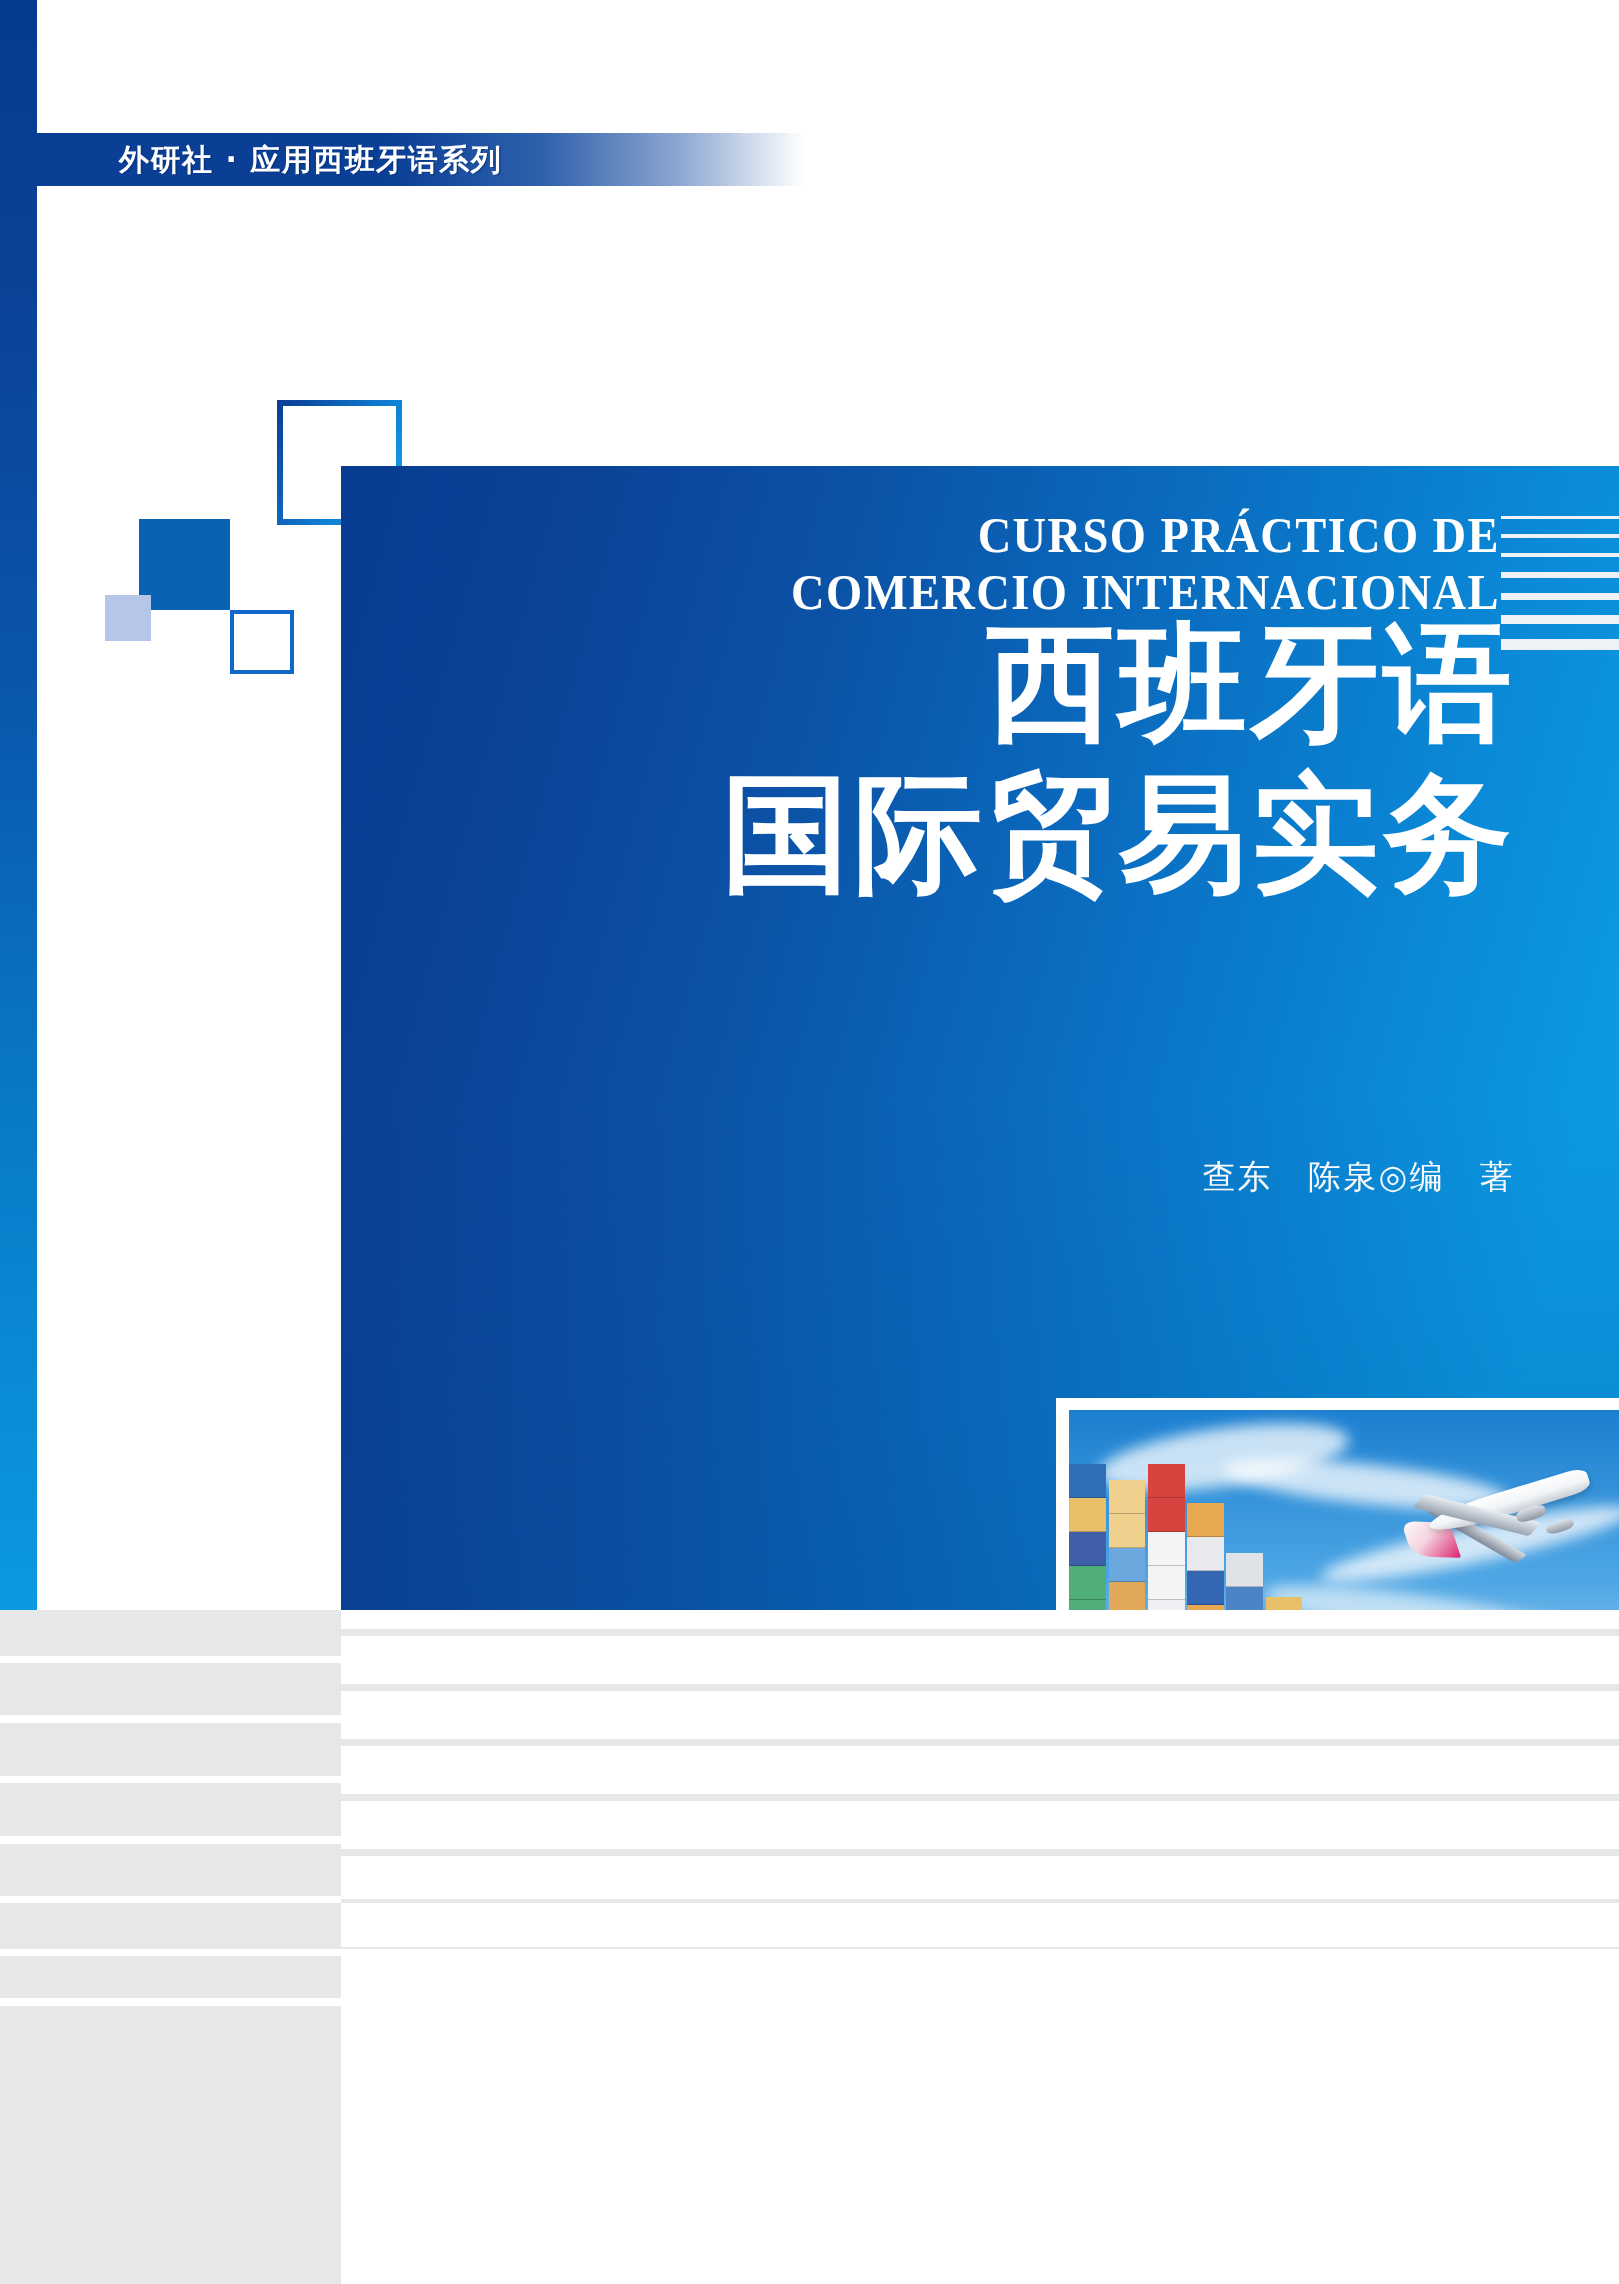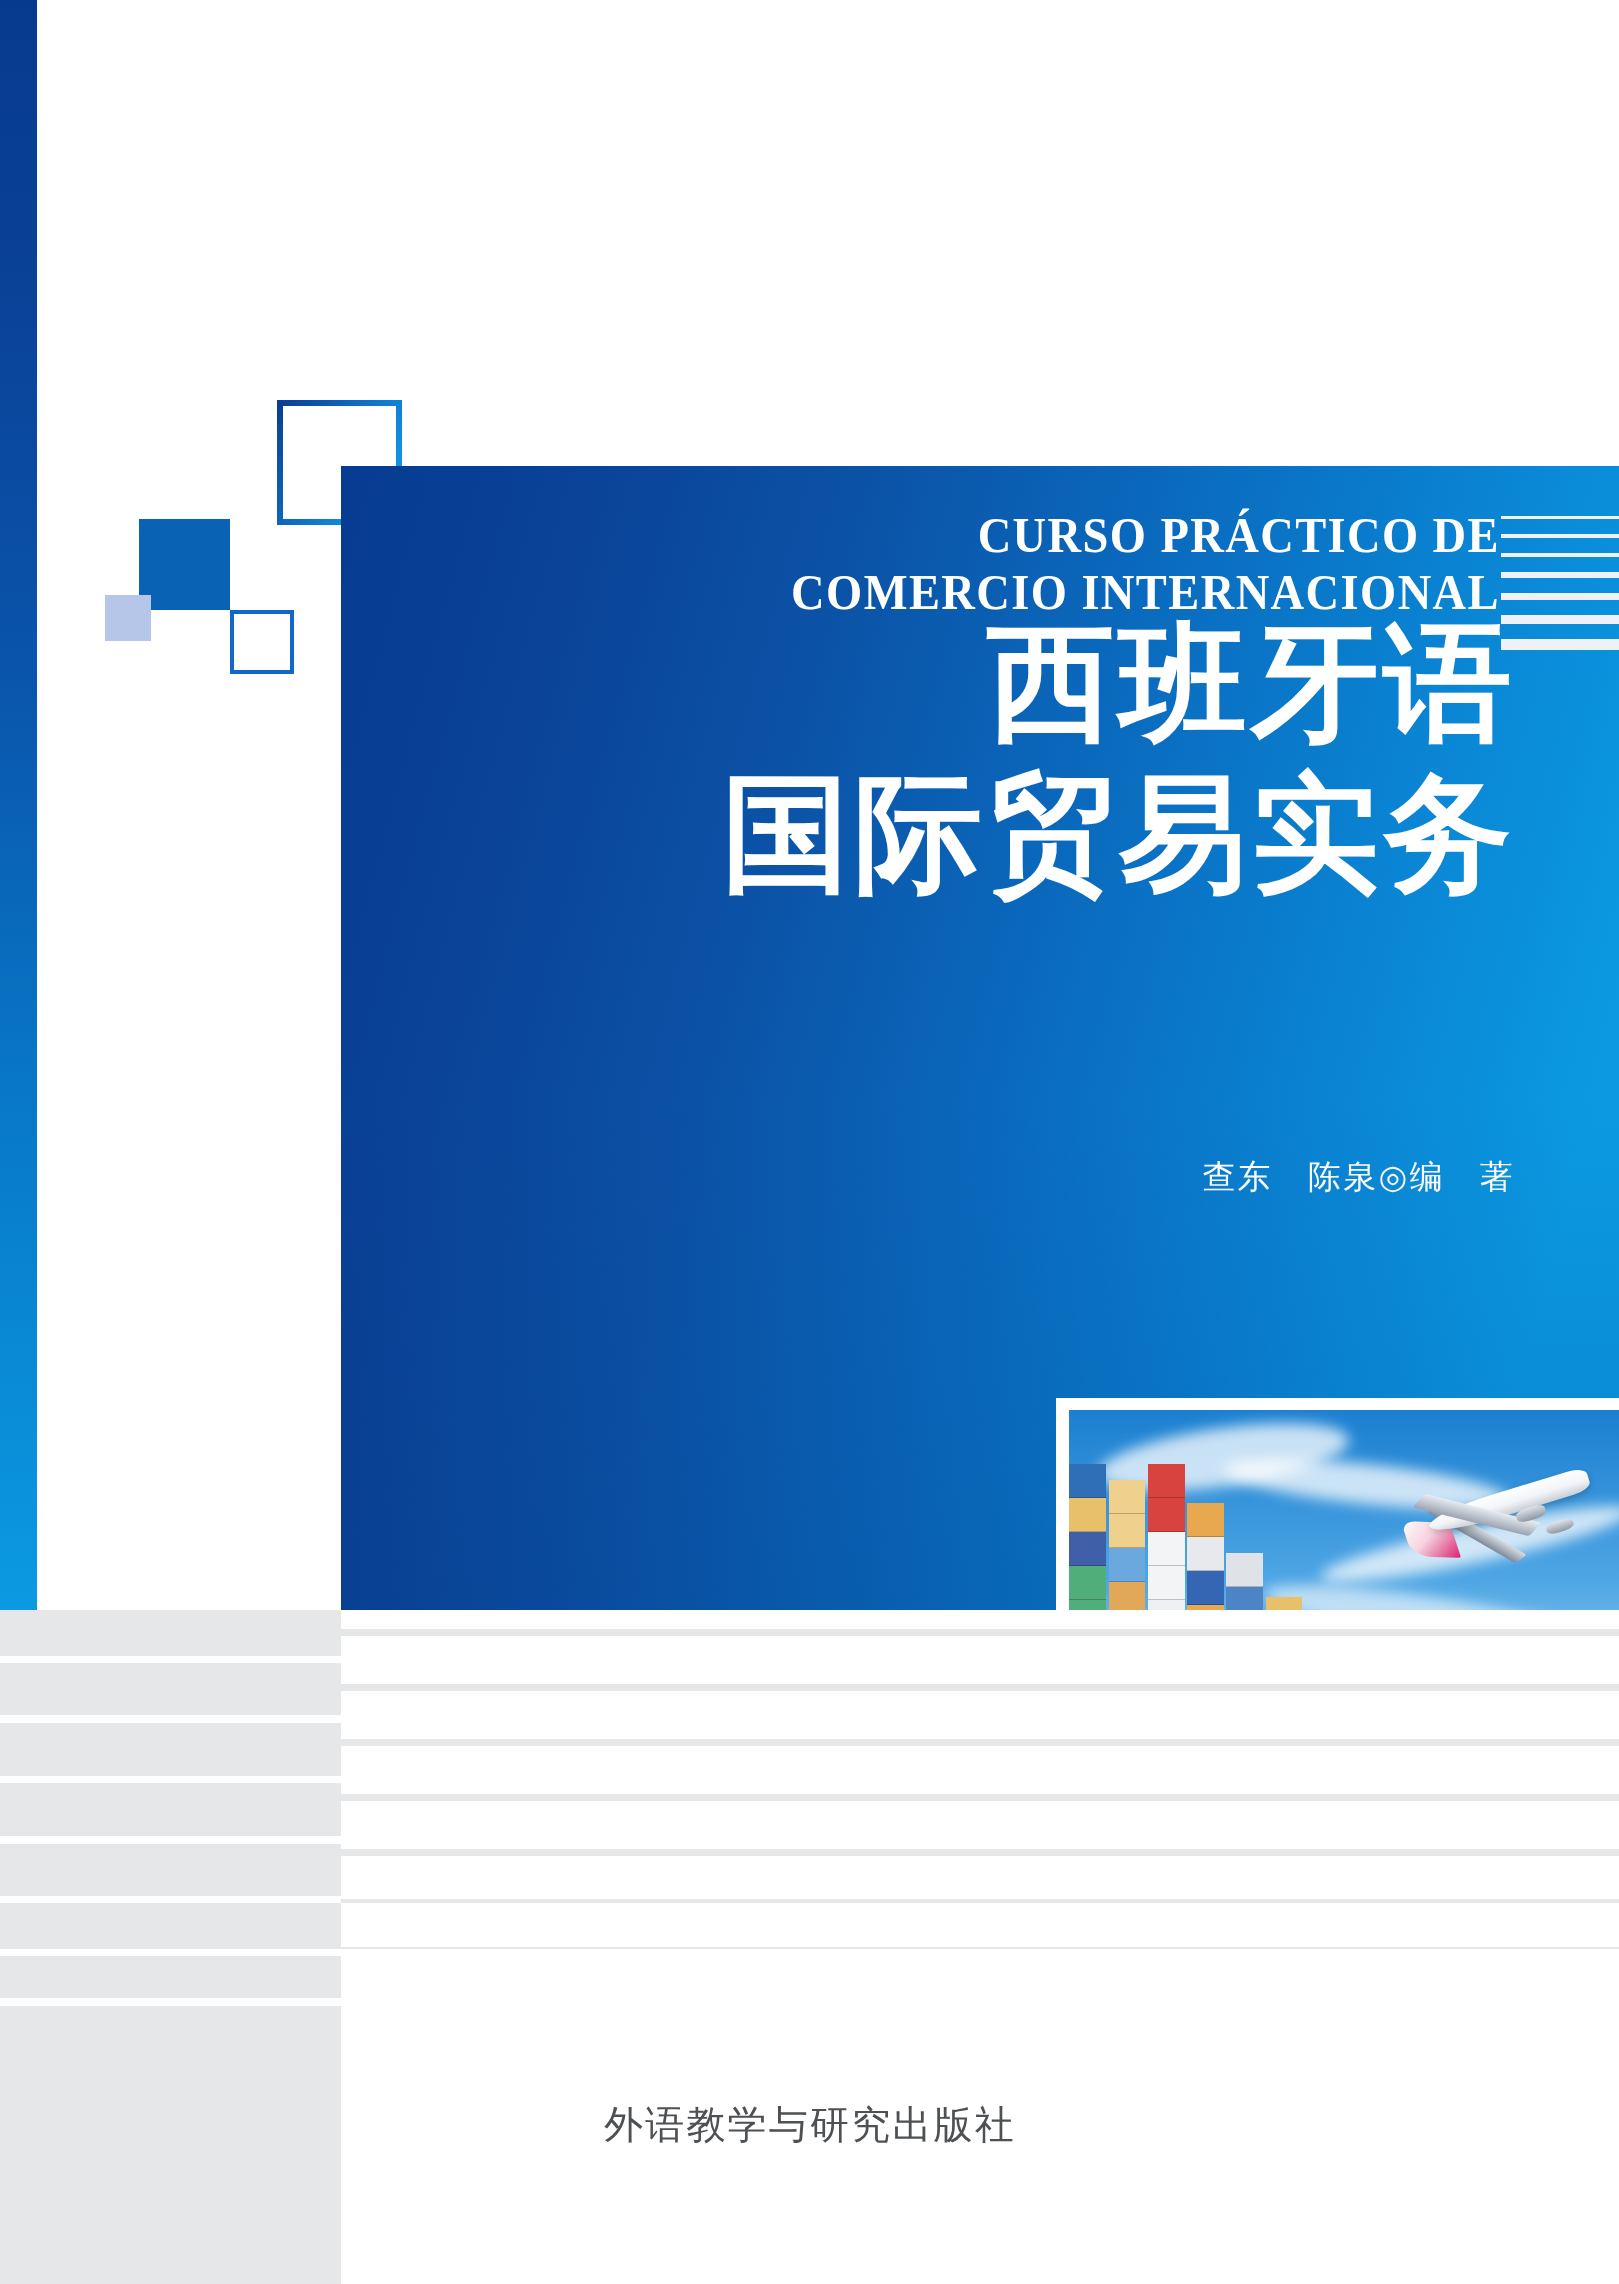--- a/index.html
+++ b/index.html
@@ -359,20 +359,23 @@
     white-space:nowrap;
   }
 </style>
 </head>
 <body>
 
 <div id="cover">
 
   <div class="spine-bar"></div>
 
+  <div class="series-banner">
+    <span class="series-text">外研社 · 应用西班牙语系列</span>
+  </div>
 
   <div class="deco deco-outline-big"></div>
   <div class="deco deco-solid-mid"></div>
   <div class="deco deco-outline-small"></div>
   <div class="deco deco-pale"></div>
 
   <div class="main-panel">
 
     <div class="rules">
       <div class="rule"></div>
@@ -498,16 +501,15 @@
   <div class="bands-right">
     <div class="hline hl1"></div>
     <div class="hline hl2"></div>
     <div class="hline hl3"></div>
     <div class="hline hl4"></div>
     <div class="hline hl5"></div>
     <div class="hline hl6"></div>
     <div class="hline hl7"></div>
   </div>
 
-  <div class="publisher">外语教学与研究出版社</div>
 
 </div>
 
 
 </body></html>

